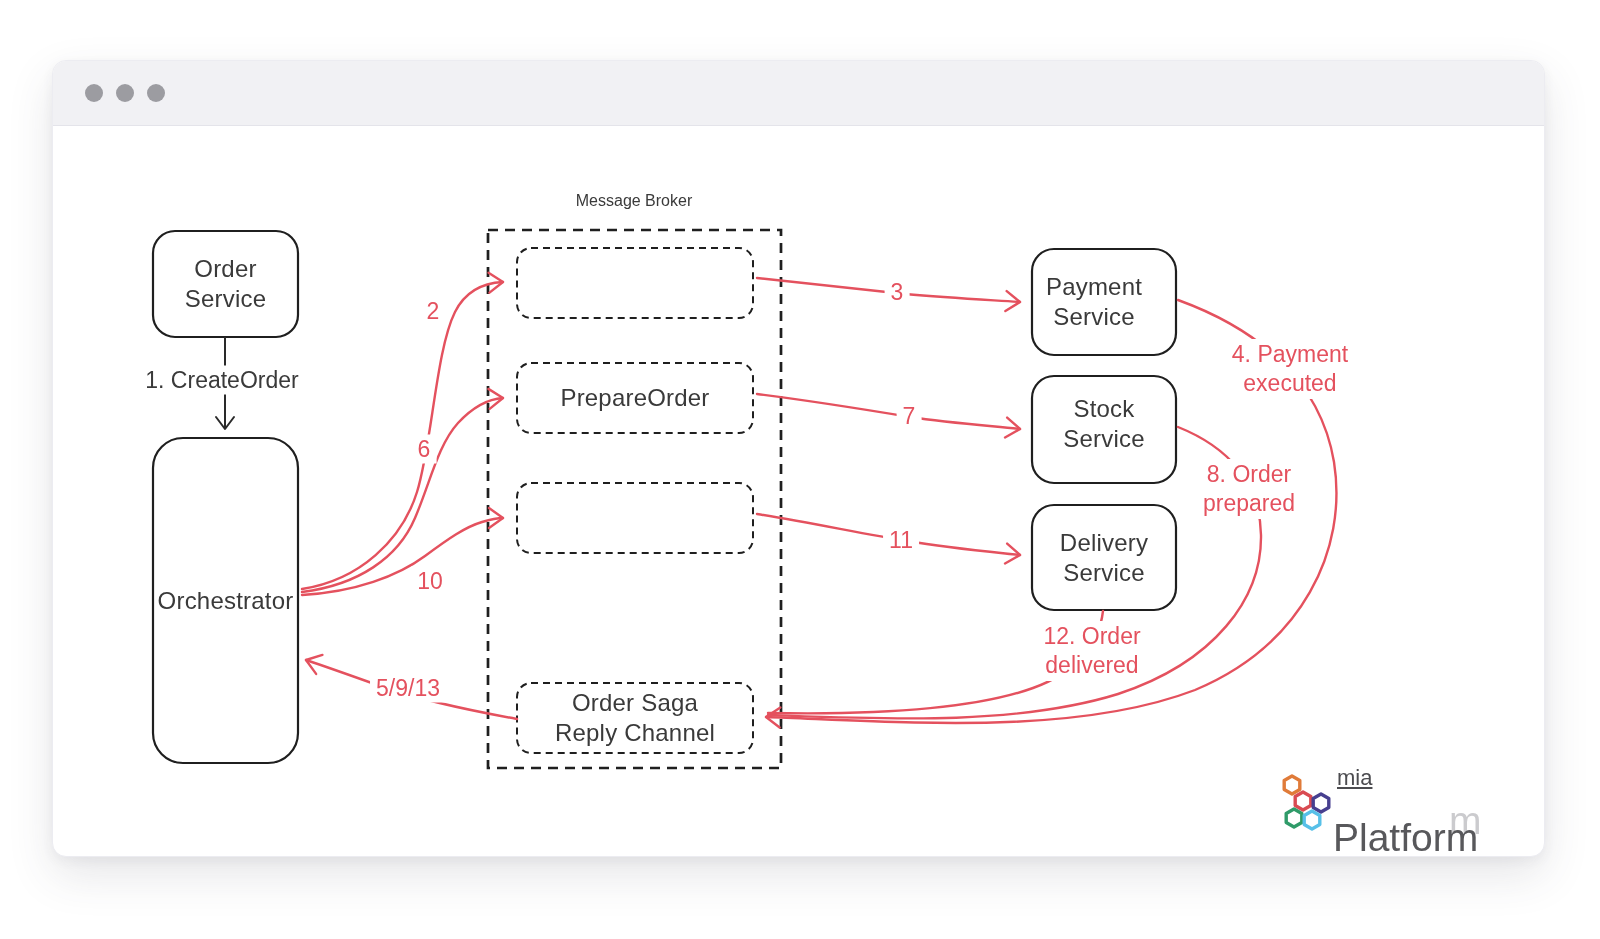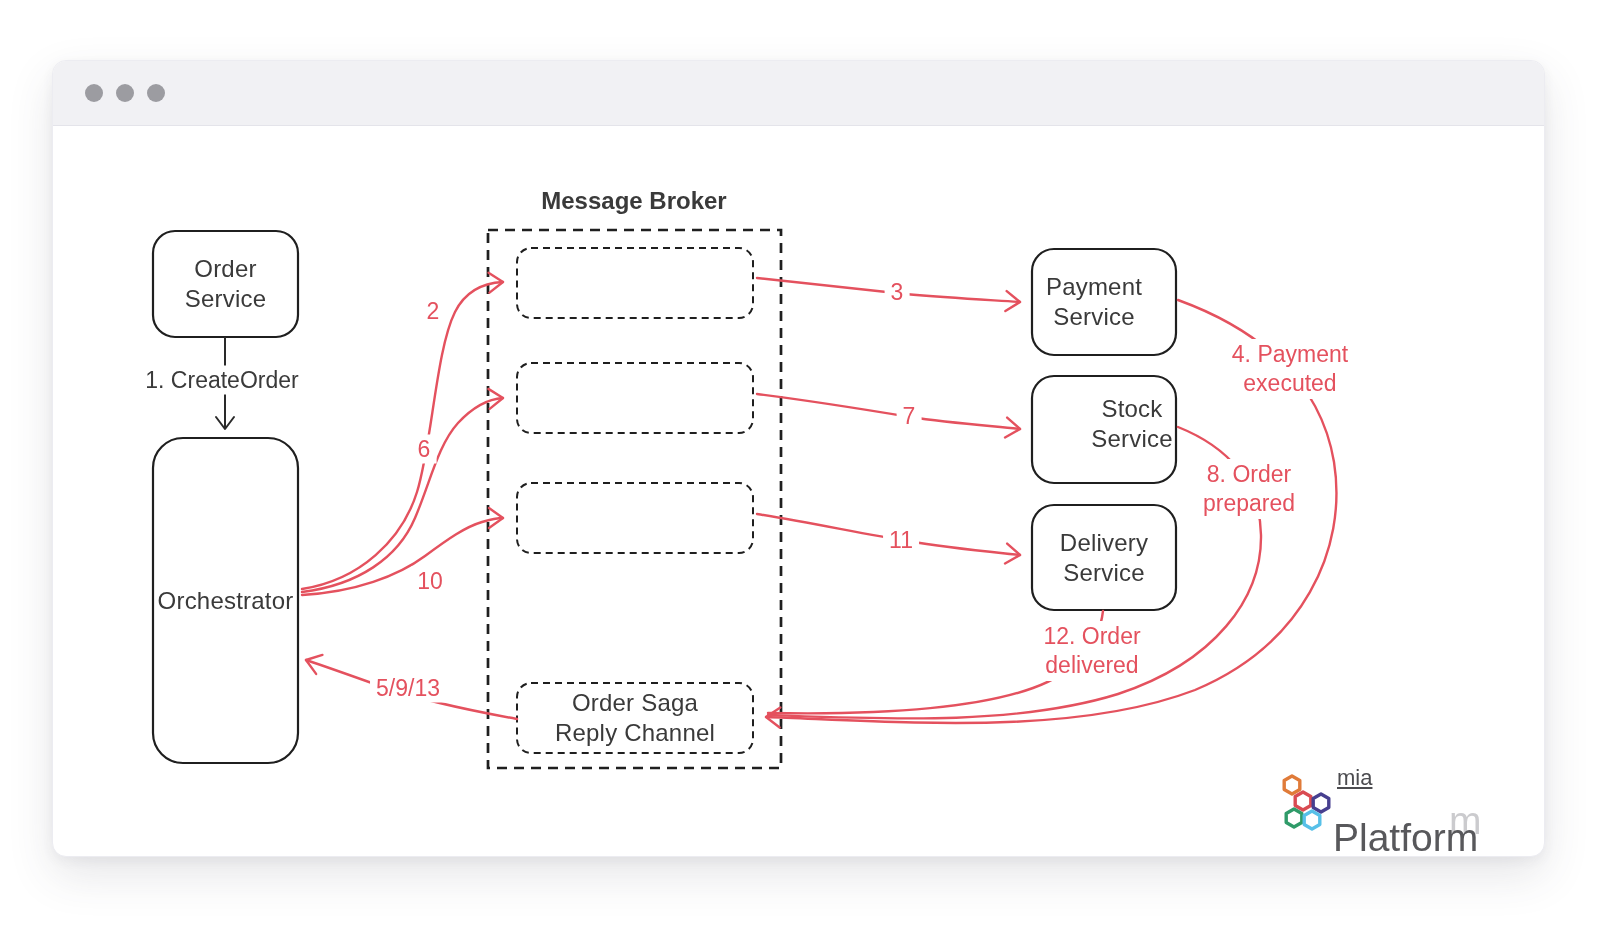--- a/index.html
+++ b/index.html
@@ -21,22 +21,22 @@
   .mhead{fill:none;stroke:var(--arrow-red,#e4515e);stroke-width:2.4;stroke-linecap:round;stroke-linejoin:round;}
   .mhead-b{fill:none;stroke:#2a2a2a;stroke-width:2;stroke-linecap:round;stroke-linejoin:round;}
   .node-label{position:absolute;z-index:2;display:flex;flex-direction:column;align-items:center;
               justify-content:center;font-size:24px;line-height:30px;color:var(--text,#3a3a3a);
               letter-spacing:.2px;text-align:center;}
   .lbl{position:absolute;z-index:3;transform:translate(-50%,-50%);font-size:23px;
        color:var(--text,#3a3a3a);white-space:nowrap;}
   .lbl.bg{background:#fff;padding:1px 6px;}
   .lbl.red{color:var(--arrow-red,#e4515e);}
   .lbl.two{text-align:center;line-height:29px;}
-  .broker-title{position:absolute;z-index:2;transform:translate(-50%,-50%);font-size:24px;
-                color:var(--text,#3a3a3a);white-space:nowrap;font-weight:bold;}
+  .broker-title{position:absolute;z-index:2;transform:translate(-50%,-50%);font-size:16px;
+                color:var(--text,#3a3a3a);white-space:nowrap;}
   .logo{position:absolute;z-index:2;}
   .logo-mia{position:absolute;left:1337px;top:765px;font-size:22px;color:#4c4c50;z-index:3;text-decoration:underline;}
   .logo-platform{position:absolute;left:1333px;top:772px;font-size:39px;color:#58585b;z-index:3;margin-top:44px;}
   .logo-ghost{position:absolute;left:1449px;top:799px;font-size:39px;color:#8d8d93;opacity:.45;z-index:2;}
   .hexes{position:absolute;left:1278px;top:768px;z-index:3;}
 </style>
 </head>
 <body>
 
 <div class="stage">
@@ -91,29 +91,32 @@
 
   <div class="broker-title" style="left:634px;top:201px;">Message Broker</div>
 
   <div class="node-label" style="left:153px;top:231px;width:145px;height:106px;">
     <div>Order</div>
     <div>Service</div>
   </div>
   <div class="node-label" style="left:153px;top:438px;width:145px;height:325px;">
     <div>Orchestrator</div>
   </div>
+  <div class="node-label" style="left:517px;top:363px;width:236px;height:70px;">
+    <div>PrepareOrder</div>
+  </div>
   <div class="node-label" style="left:517px;top:680px;width:236px;height:76px;">
     <div>Order Saga</div>
     <div>Reply Channel</div>
   </div>
   <div class="node-label" style="left:1032px;top:249px;width:124px;height:106px;">
     <div>Payment</div>
     <div>Service</div>
   </div>
-  <div class="node-label" style="left:1032px;top:376px;width:144px;height:96px;padding-left:28px;">
+  <div class="node-label" style="left:1032px;top:376px;width:144px;height:96px;">
     <div>Stock</div>
     <div>Service</div>
   </div>
   <div class="node-label" style="left:1032px;top:505px;width:144px;height:105px;">
     <div>Delivery</div>
     <div>Service</div>
   </div>
 
   <div class="lbl bg" style="left:222px;top:380px;">1. CreateOrder</div>
   <div class="lbl red bg" style="left:433px;top:311px;">2</div>

